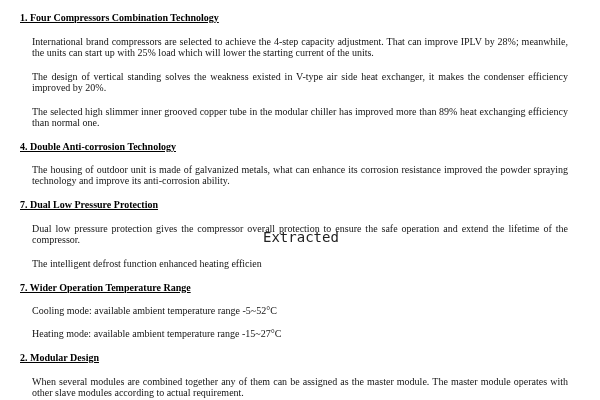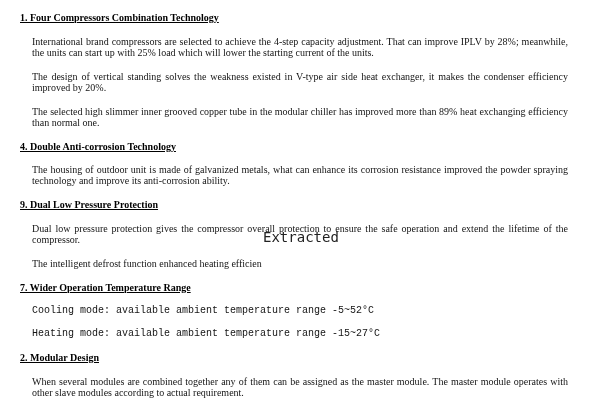--- a/index.html
+++ b/index.html
@@ -33,21 +33,20 @@
     line-height: 11.5px;
   }
   .section-para {
     margin: 12px;
     padding: 0;
     text-align: justify;
     line-height: 11px;
   }
   .section-para.line {
     text-align: left;
-    font-family: Liberation Mono, monospace;
   }
   .watermark {
     position: absolute;
     left: 263px;
     top: 232px;
     font-family: "DejaVu Sans Mono", monospace;
     font-size: 14px;
     line-height: 11px;
     color: #222222;
     letter-spacing: 0px;
@@ -71,21 +70,21 @@
   <div class="section">
     <p class="section-para">The selected high slimmer inner grooved copper tube in the modular chiller has improved more than 89% heat exchanging efficiency than normal one.</p>
   </div>
 
   <div class="section">
     <div class="section-heading">4. Double Anti-corrosion Technology</div>
     <p class="section-para">The housing of outdoor unit is made of galvanized metals, what can enhance its corrosion resistance improved the powder spraying technology and improve its anti-corrosion ability.</p>
   </div>
 
   <div class="section">
-    <div class="section-heading">9. Dual Low Pressure Protection</div>
+    <div class="section-heading">7. Dual Low Pressure Protection</div>
     <p class="section-para">Dual low pressure protection gives the compressor overall protection to ensure the safe operation and extend the lifetime of the compressor.</p>
   </div>
 
   <div class="section">
     <p class="section-para">The intelligent defrost function enhanced heating efficien</p>
   </div>
 
   <div class="section">
     <div class="section-heading">7. Wider Operation Temperature Range</div>
     <p class="section-para line">Cooling mode: available ambient temperature range -5~52°C</p>

